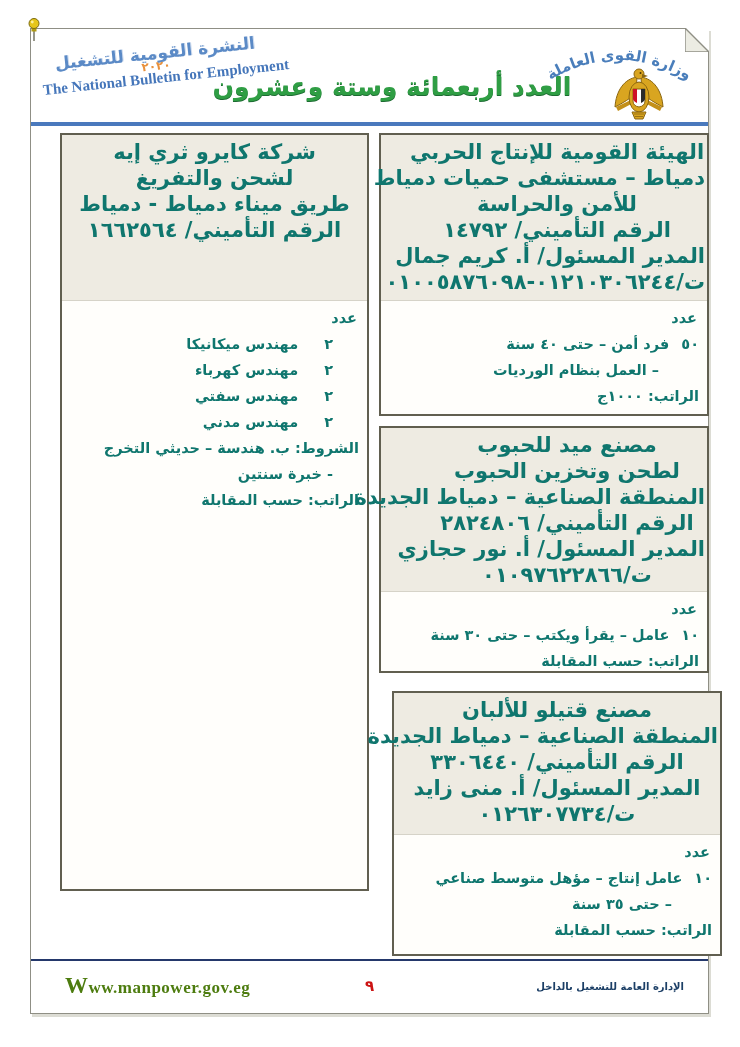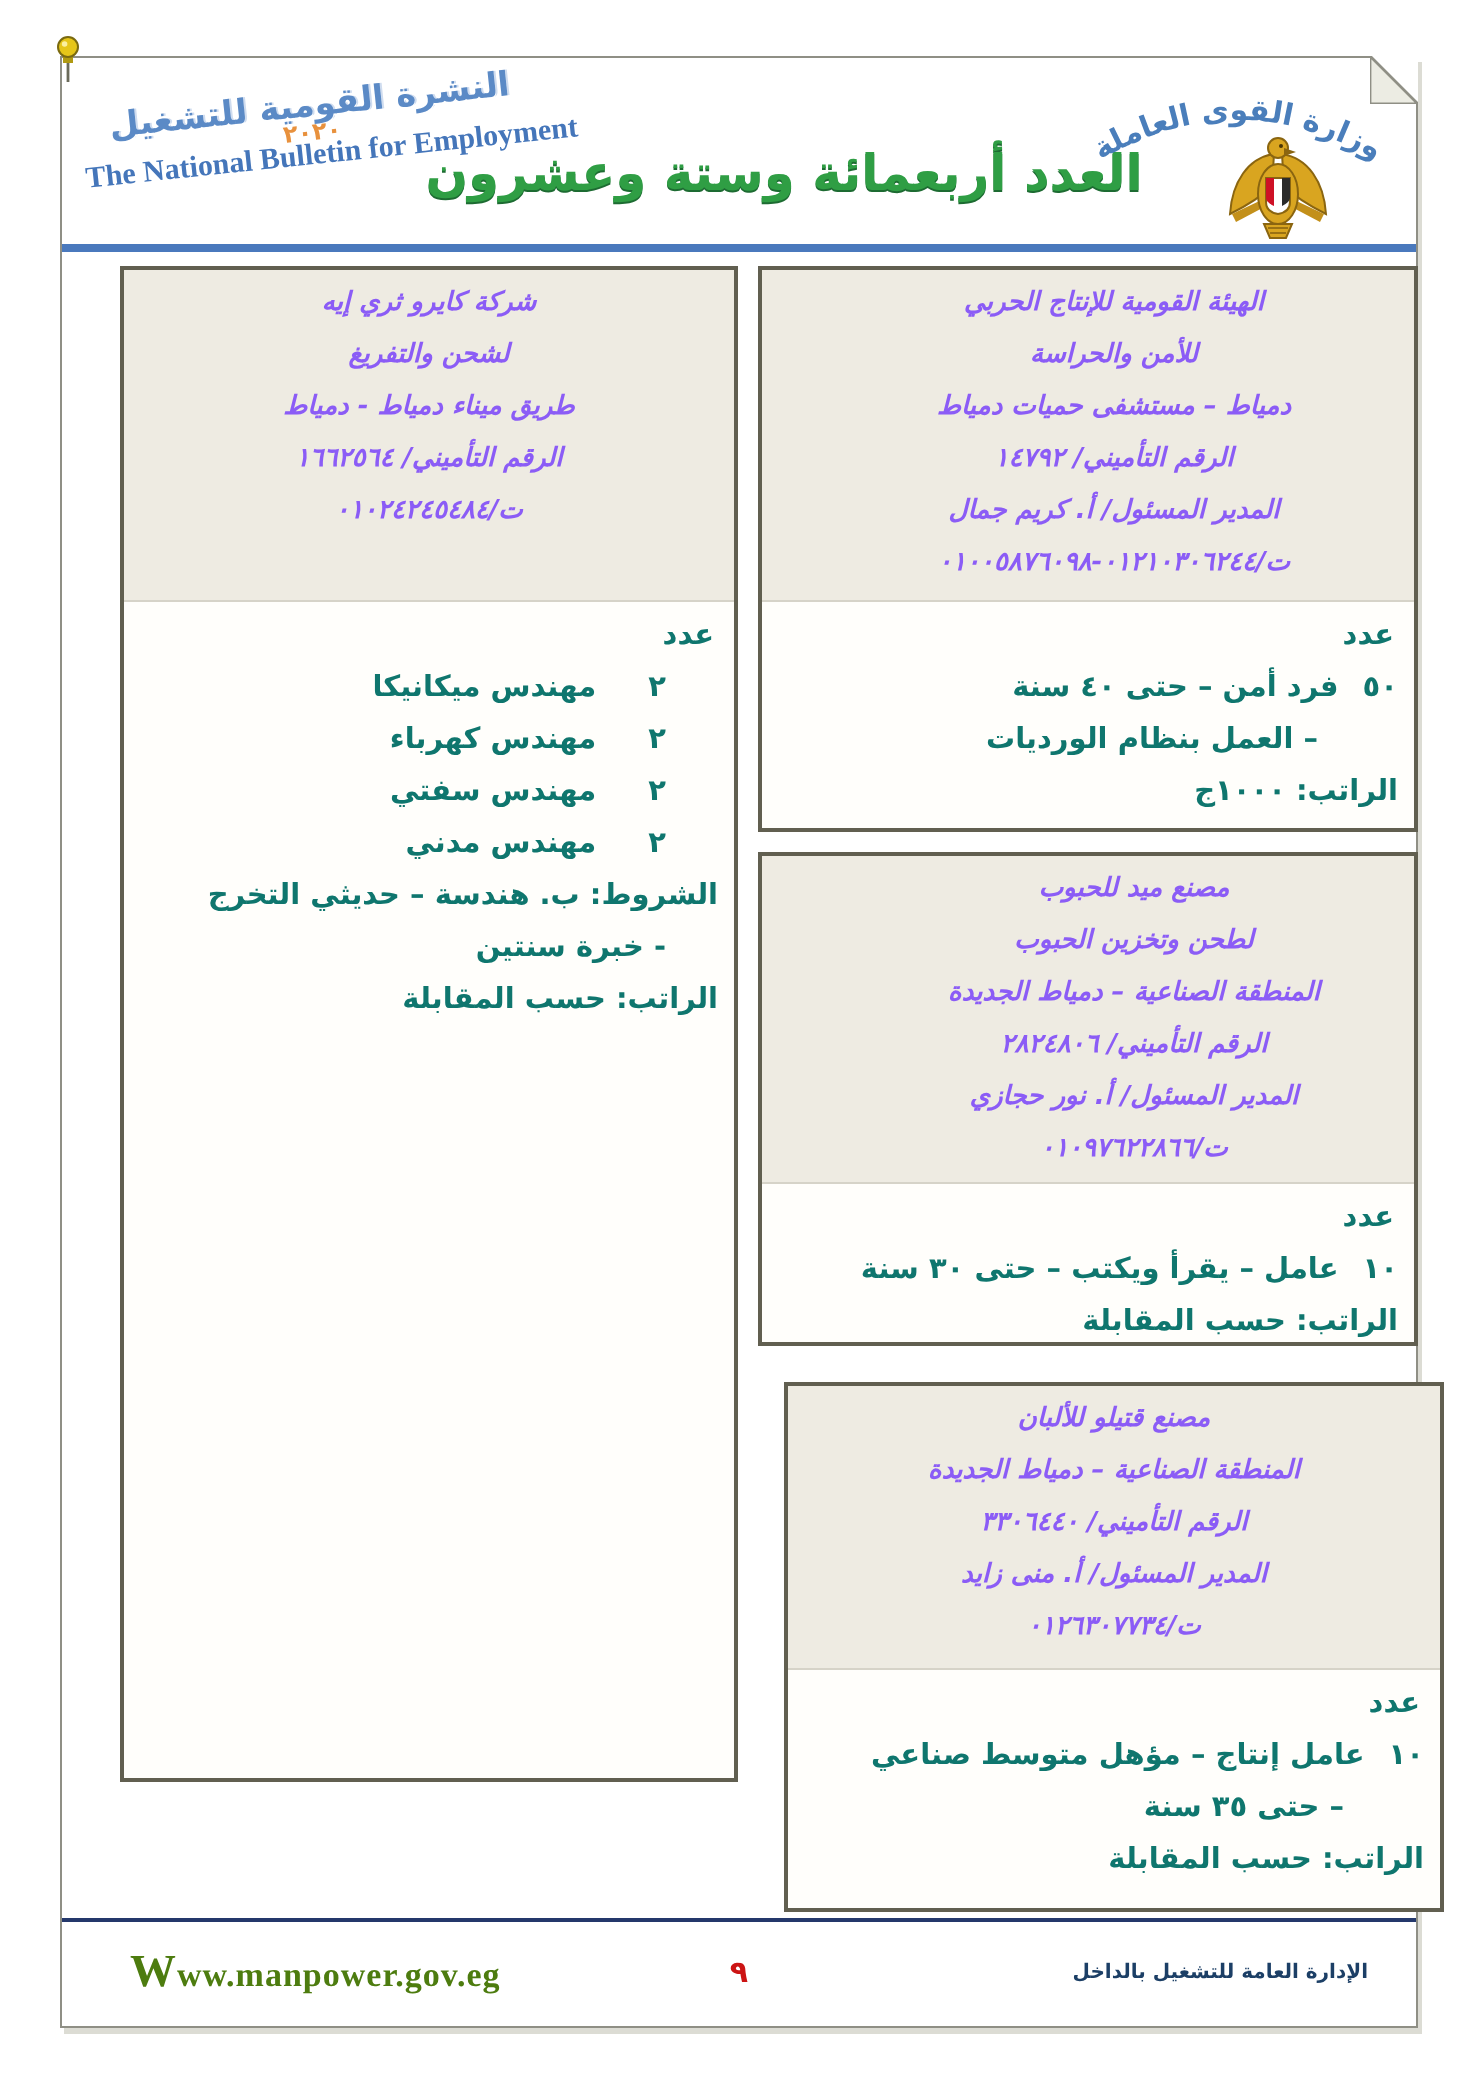--- a/index.html
+++ b/index.html
@@ -53,21 +53,21 @@
   
   .box{
     position:absolute;border:2px solid #615f50;background:#fffefb;
     display:flex;flex-direction:column;box-sizing:border-box;
   }
   .box-head{
     background:#eeebe2;border-bottom:1px solid #d6d3c8;
     padding:4px 2px 3px 2px;text-align:center;direction:rtl;
   }
   .box-head > div{
-    color:#8b5cf6;font-weight:bold;font-size:13px;line-height:26px;white-space:nowrap;font-style:italic;
+    color:#0f766e;font-weight:bold;font-size:21px;line-height:26px;white-space:nowrap;
   }
   .box-body{
     flex:1;direction:rtl;text-align:right;color:#0f766e;font-weight:bold;
     font-size:14.5px;line-height:26px;padding:4px 8px;
   }
   .count-label{padding-right:2px;}
   .job-line{display:flex;gap:12px;}
   .job-row{display:flex;gap:26px;padding-right:26px;}
   .jnum{flex:0 0 auto;}
   .cont{padding-right:40px;}
@@ -148,21 +148,20 @@
         </svg>
       </div>
     </div>
 
     <div class="box" style="left:29px;top:104px;width:309px;height:758px;">
       <div class="box-head" style="height:158px;">
         <div>شركة كايرو ثري إيه</div>
         <div>لشحن والتفريغ</div>
         <div>طريق ميناء دمياط - دمياط</div>
         <div>الرقم التأميني/ ١٦٦٢٥٦٤</div>
-        <div>ت/٠١٠٢٤٢٤٥٤٨٤</div>
       </div>
       <div class="box-body">
         <div class="count-label">عدد</div>
         <div class="job-row">
           <span class="jnum">٢</span>
           <span>مهندس ميكانيكا</span>
         </div>
         <div class="job-row">
           <span class="jnum">٢</span>
           <span>مهندس كهرباء</span>
@@ -177,22 +176,22 @@
         </div>
         <div>الشروط: ب. هندسة – حديثي التخرج</div>
         <div class="cont2">- خبرة سنتين</div>
         <div>الراتب: حسب المقابلة</div>
       </div>
     </div>
 
     <div class="box" style="left:348px;top:104px;width:330px;height:283px;">
       <div class="box-head" style="height:158px;padding-left:28px;">
         <div>الهيئة القومية للإنتاج الحربي</div>
+        <div>دمياط – مستشفى حميات دمياط</div>
         <div>للأمن والحراسة</div>
-        <div>دمياط – مستشفى حميات دمياط</div>
         <div>الرقم التأميني/ ١٤٧٩٢</div>
         <div>المدير المسئول/ أ. كريم جمال</div>
         <div>ت/٠١٢١٠٣٠٦٢٤٤-٠١٠٠٥٨٧٦٠٩٨</div>
       </div>
       <div class="box-body">
         <div class="count-label">عدد</div>
         <div class="job-line">
           <span class="jnum">٥٠</span>
           <span>فرد أمن – حتى ٤٠ سنة</span>
         </div>

